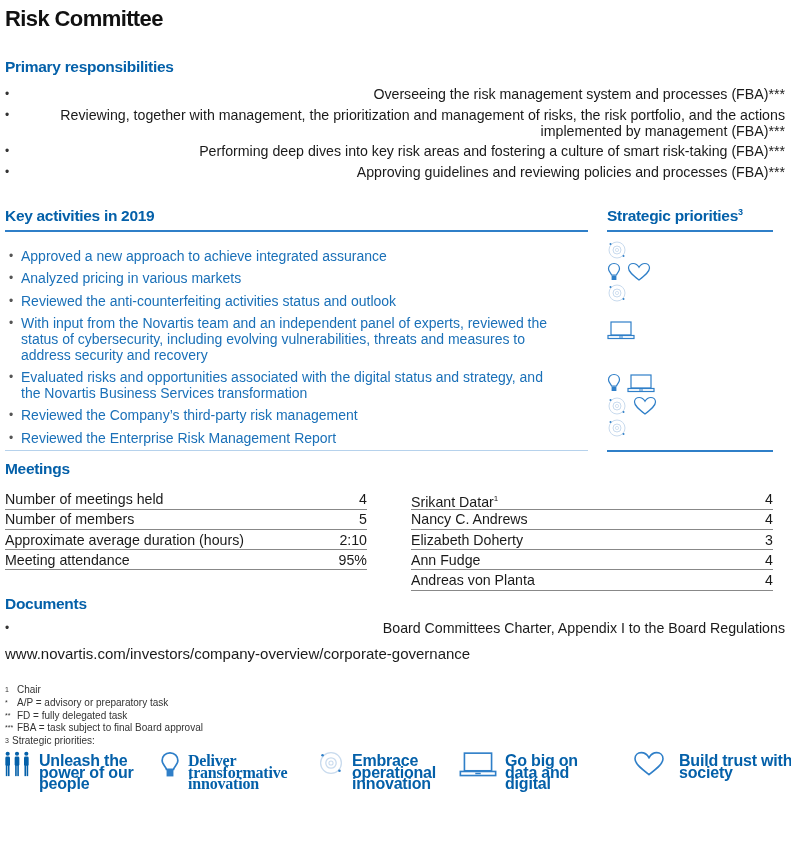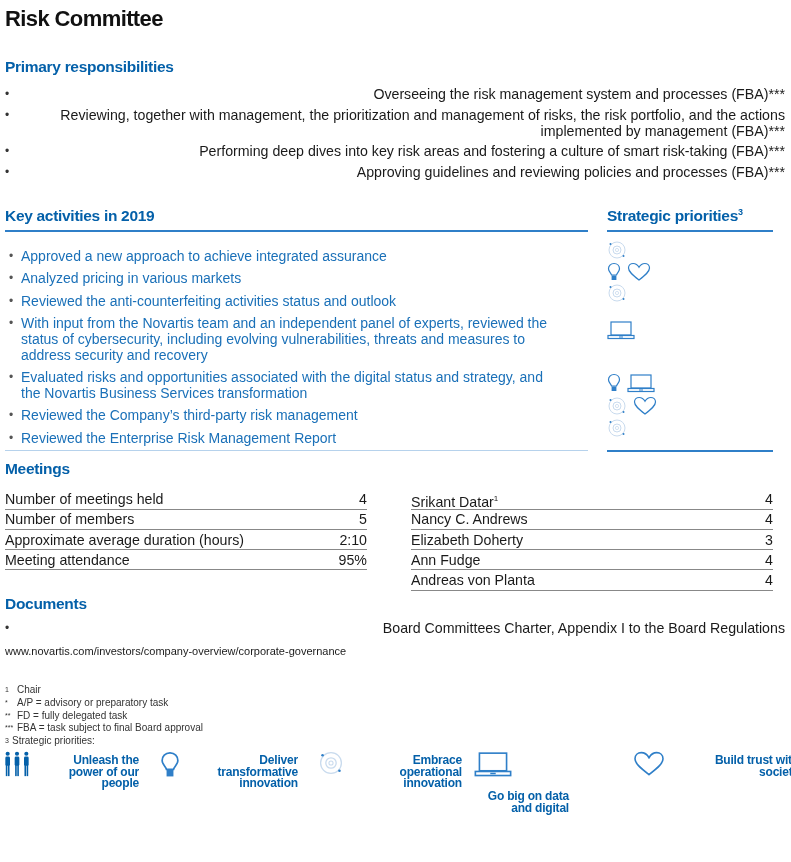--- a/index.html
+++ b/index.html
@@ -16,21 +16,21 @@
   .act-list { left: 5px; top: 244px; width: 580px; margin: 4px; padding: 0; list-style: none; font-size: 14px; line-height: 16px; color: #1a70b8; }
   .act-list li { position: relative; padding-left: 12px; margin-bottom: 6.3px; }
   .act-list li::before { content: "•"; position: absolute; left: 0; top: 0; font-size: 12px; color: #555; }
   .sp-row { position: absolute; left: 607px; display: flex; gap: 6px; align-items: center; }
   .mtable { font-size: 14.2px; }
   .mrow { display: flex; justify-content: space-between; height: 18.5px; line-height: 18px; border-bottom: 1.2px solid #888; margin-bottom: 0.8px; }
   .footnotes { left: 5px; top: 684px; font-size: 10px; line-height: 12.8px; color: #333; }
   .footnotes .fn { display: flex; }
   .footnotes .mark { display: inline-block; width: 12px; font-size: 7px; vertical-align: top; }
   .legend { position: absolute; top: 750px; display: flex; align-items: flex-start; gap: 8px; }
-  .legend .lbl { font-size: 12px; font-weight: bold; color: #0460a9; line-height: 11.5px; letter-spacing: -0.2px; margin-top: 5px; text-align: right; }
+  .legend .lbl { font-size: 16px; font-weight: bold; color: #0460a9; line-height: 11.5px; letter-spacing: -0.2px; margin-top: 5px; }
   svg { display: block; }
 </style>
 </head>
 <body>
 
 <svg width="0" height="0" style="position:absolute">
   <defs>
     <symbol id="sym-gear" viewBox="0 0 20 20">
       <circle cx="10" cy="10" r="8" fill="none" stroke="#c9dbee" stroke-width="1"></circle>
       <circle cx="10" cy="10" r="4" fill="none" stroke="#c9dbee" stroke-width="1"></circle>
@@ -185,21 +185,21 @@
   <div class="mrow">
       <span>Andreas von Planta</span>
       <span>4</span>
     </div>
 </div>
 
 <div class="abs h2" style="left:5px; top:595px;">Documents</div>
 <ul class="abs resp-list" style="top:620px;">
   <li>Board Committees Charter, Appendix I to the Board Regulations</li>
 </ul>
-<div class="abs" style="left:5px; top:645px; font-size:11px;">www.novartis.com/investors/company-overview/corporate-governance</div>
+<div class="abs" style="left:5px; top:645px; font-size:15px;">www.novartis.com/investors/company-overview/corporate-governance</div>
 
 <div class="abs footnotes">
   <div class="fn">
       <span class="mark">1</span>
       <span>Chair</span>
     </div>
   <div class="fn">
       <span class="mark">*</span>
       <span>A/P = advisory or preparatory task</span>
     </div>
@@ -220,29 +220,29 @@
 <div class="legend" style="left:3px;">
   <svg width="28" height="28">
       <use href="#sym-people"></use>
     </svg>
   <div class="lbl" style="width:100px;">Unleash the power of our people</div>
 </div>
 <div class="legend" style="left:160px;">
   <svg width="20" height="30" viewBox="0 0 14 20">
       <use href="#sym-bulb"></use>
     </svg>
-  <div class="lbl" style="width:110px;">Deliver transformative innovation</div>
+  <div class="lbl" style="width:110px;font-family:Liberation Serif, serif;">Deliver transformative innovation</div>
 </div>
 <div class="legend" style="left:318px;">
   <svg width="26" height="26" viewBox="0 0 20 20">
       <use href="#sym-gear"></use>
     </svg>
   <div class="lbl" style="width:110px;">Embrace operational innovation</div>
 </div>
-<div class="legend" style="left:474px;flex-direction:column;">
+<div class="legend" style="left:459px;">
   <svg width="38" height="28" viewBox="0 0 28 20">
       <use href="#sym-laptop"></use>
     </svg>
   <div class="lbl" style="width:95px;">Go big on data and digital</div>
 </div>
 <div class="legend" style="left:633px;">
   <svg width="32" height="28" viewBox="0 0 24 20">
       <use href="#sym-heart"></use>
     </svg>
   <div class="lbl" style="width:120px; margin-left:6px;">Build trust with society</div>

